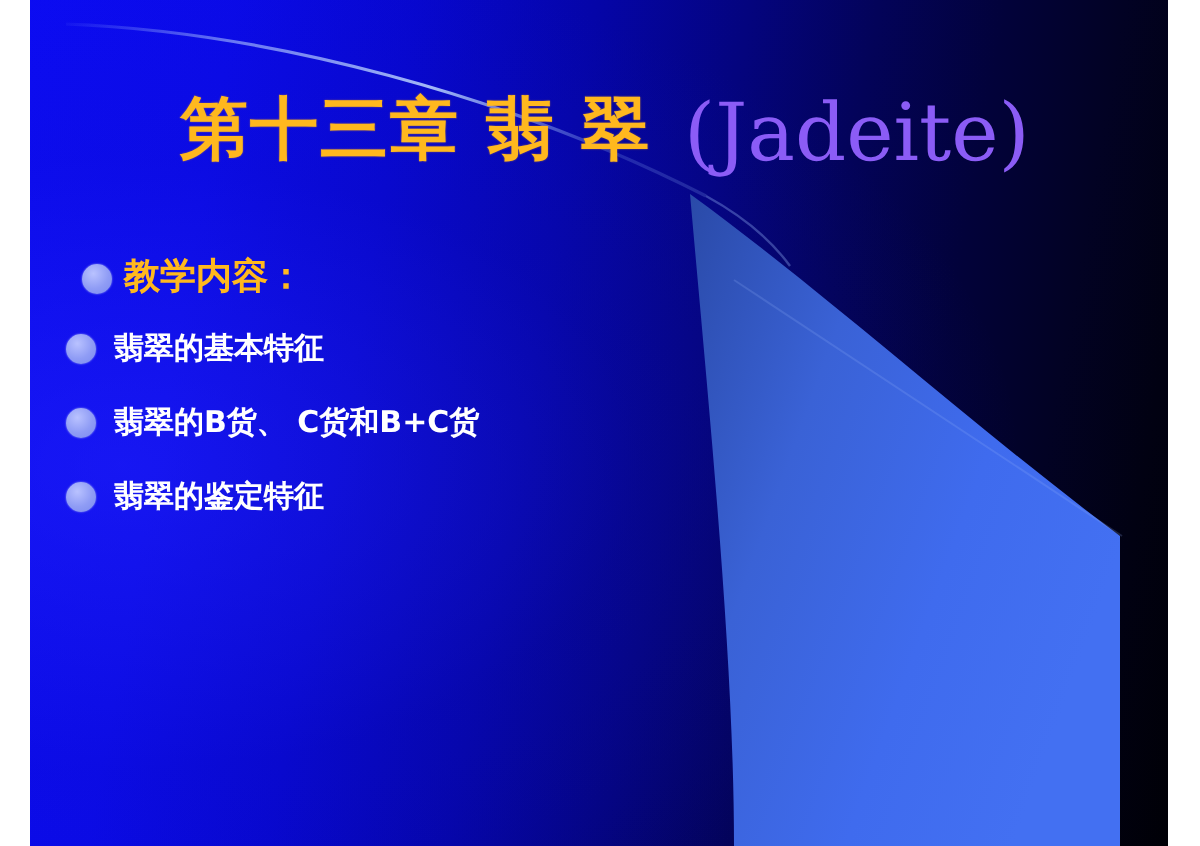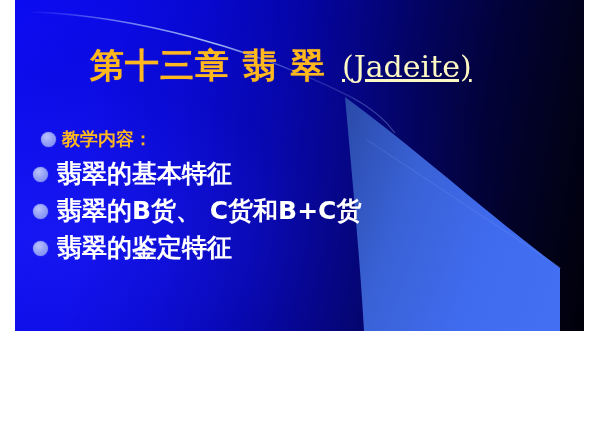--- a/index.html
+++ b/index.html
@@ -11,21 +11,21 @@
     width: 600px;
     height: 423px;
     overflow: hidden;
     font-family: "DejaVu Sans", sans-serif;
   }
 
   
   #slide-root {
     position: relative;
     width: 600px;
-    height: 331px;
+    height: 423px;
     background: #ffffff;
     overflow: hidden;
   }
 
   
   #slide-canvas {
     position: absolute;
     left: 15px;
     top: 0px;
     width: 569px;
@@ -90,26 +90,25 @@
     letter-spacing: 1px;
     color: #FFB81E;
     line-height: 46px;
     text-shadow: 0 0 1px rgba(255,170,20,0.55);
   }
   #title-en {
     position: absolute;
     left: 327px;
     top: 3px;
     font-family: "DejaVu Serif", serif;
-    font-size: 30px;
+    font-size: 40px;
     font-weight: normal;
     letter-spacing: 0px;
-    color: #fef9c3;
+    color: #8b5cf6;
     line-height: 44px;
-    text-decoration: underline;
   }
 
   
   #bullet-list {
     position: absolute;
     left: 18px;
     top: 124px;
     width: 420px;
   }
   .bullet-row {
@@ -126,21 +125,21 @@
     border-radius: 50%;
     background: radial-gradient(circle at 38% 32%, #b9c2ff 0%, #8f9cf5 55%, #7b8bef 100%);
     margin-right: 9px;
     box-shadow: 0 0 1px rgba(180,190,255,0.8);
   }
   .bullet-row.first .bullet-dot { margin-right: 6px; }
   .bullet-row.first { margin-left: 8px; height: 30px; }
   .bullet-text {
     font-family: "DejaVu Sans", sans-serif;
     font-weight: bold;
-    font-size: 25px;
+    font-size: 15px;
     line-height: 24px;
     color: #ffffff;
     white-space: pre;
     letter-spacing: 0px;
   }
   .bullet-row.first .bullet-text {
     color: #FFB81E;
     font-size: 18px;
   }
 </style>

